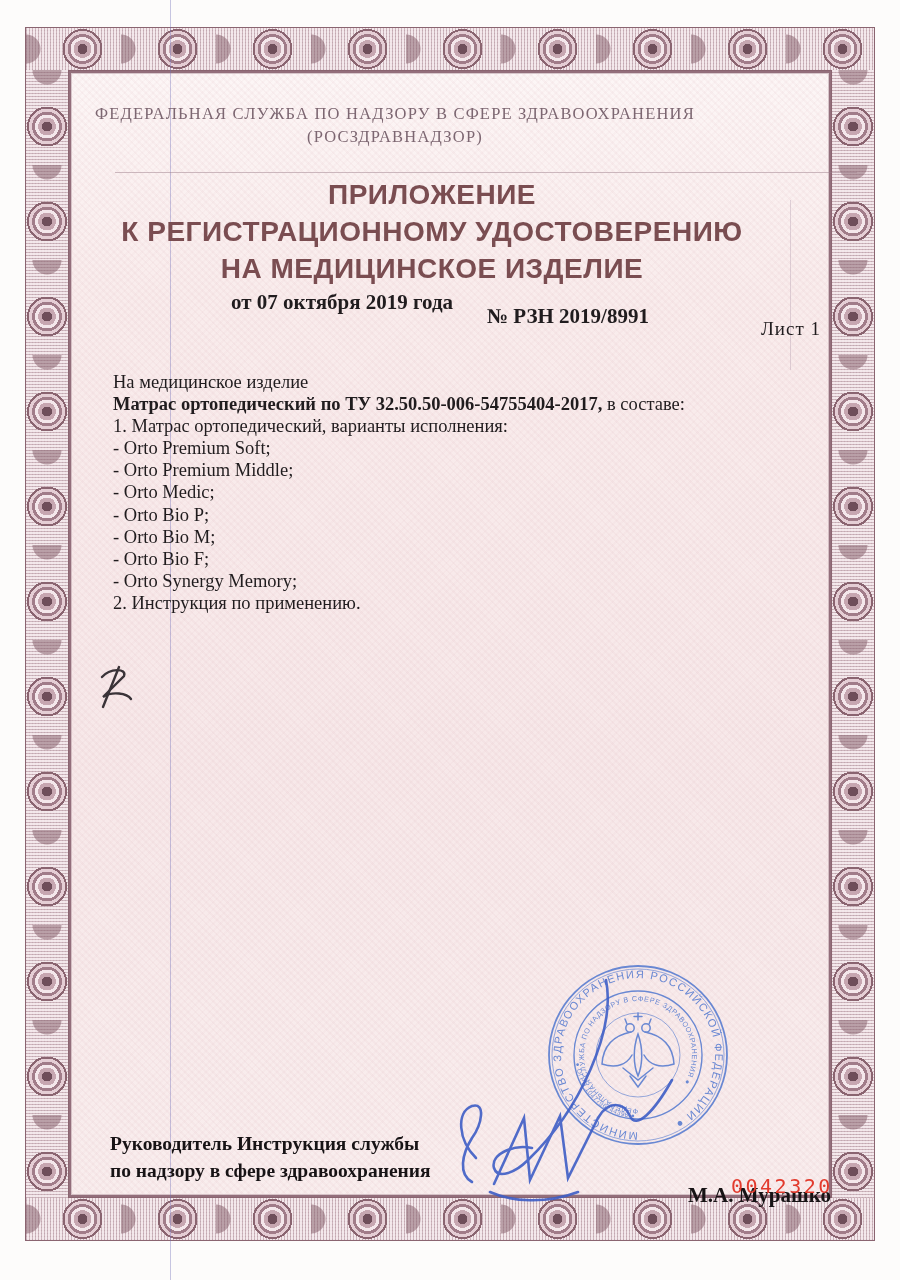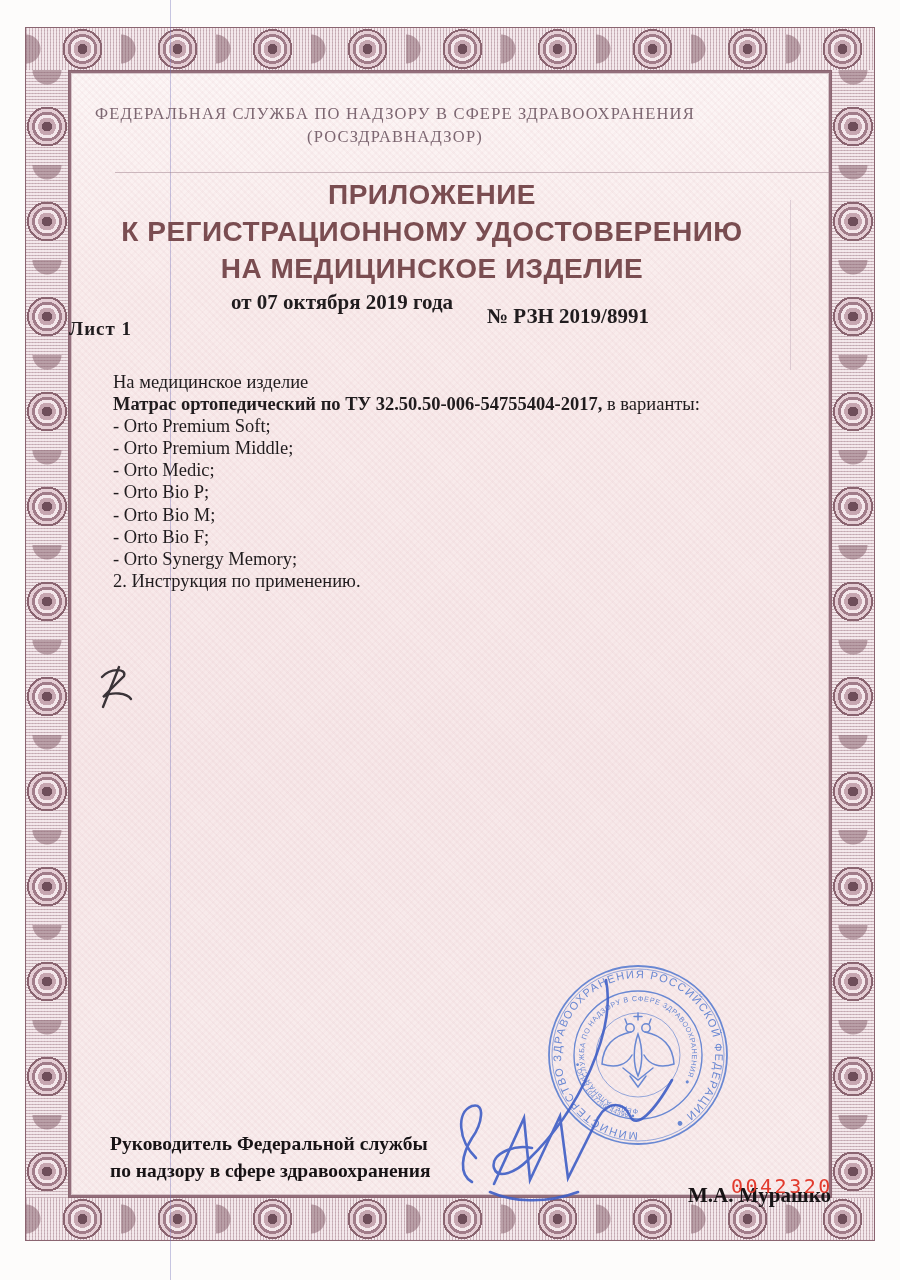--- a/index.html
+++ b/index.html
@@ -59,21 +59,21 @@
   .fold-v2{position:absolute;width:1px;background:rgba(150,125,150,.28);}
   .rule-h{position:absolute;height:1px;background:rgba(158,128,140,.5);}
   
   .hdr{position:absolute;left:69px;width:652px;text-align:center;
        color:#7c6671;font-size:16.5px;letter-spacing:1.2px;font-family:"Liberation Serif","DejaVu Serif",serif;}
   .title{position:absolute;left:69px;width:726px;text-align:center;
        color:#7a4d51;font-weight:bold;font-size:28px;line-height:37px;
        font-family:"Liberation Sans","DejaVu Sans",sans-serif;letter-spacing:.5px;}
   .meta-date{position:absolute;left:231px;top:290px;font-size:21px;font-weight:bold;}
   .meta-num{position:absolute;left:487px;top:304px;font-size:21px;font-weight:bold;}
-  .sheet{position:absolute;left:69px;top:318px;width:752px;font-size:19px;font-weight:bold;letter-spacing:1px;}
+  .sheet{position:absolute;left:69px;top:318px;width:752px;text-align:right;font-size:19px;font-weight:normal;letter-spacing:1px;}
   .body-block{position:absolute;left:113px;top:371px;width:650px;font-size:18.5px;line-height:22.1px;}
   .body-block .b{font-weight:bold;}
   .footer-role{position:absolute;left:110px;top:1130px;font-size:19.5px;font-weight:bold;line-height:27px;color:#171315;}
   .signer{position:absolute;left:688px;top:1143px;font-size:21px;font-weight:bold;color:#171315;margin-top:40px;}
   .form-num{position:absolute;left:731px;top:1174px;font-size:20px;letter-spacing:2.5px;
             color:#e23a2d;font-family:"DejaVu Sans Mono","Liberation Mono",monospace;}
   .zmark{position:absolute;left:94px;top:664px;}
   .stamp{position:absolute;left:545px;top:962px;}
   .sig{position:absolute;left:428px;top:952px;}
 </style>
@@ -101,40 +101,41 @@
   <div class="title" style="top:176px;">ПРИЛОЖЕНИЕ</div>
   <div class="title" style="top:213px;">К РЕГИСТРАЦИОННОМУ УДОСТОВЕРЕНИЮ</div>
   <div class="title" style="top:250px;">НА МЕДИЦИНСКОЕ ИЗДЕЛИЕ</div>
 
   <div class="meta-date">от  07 октября 2019 года</div>
   <div class="meta-num">№  РЗН 2019/8991</div>
   <div class="sheet">Лист  1</div>
 
   <div class="body-block">
     <div>На медицинское изделие</div>
-    <div><span class="b">Матрас ортопедический по ТУ 32.50.50-006-54755404-2017,</span><span> в варианты:</span></div>
+    <div><span class="b">Матрас ортопедический по ТУ 32.50.50-006-54755404-2017,</span><span> в составе:</span></div>
+    <div>1. Матрас ортопедический, варианты исполнения:</div>
     <div>- Orto Premium Soft;</div>
     <div>- Orto Premium Middle;</div>
     <div>- Orto Medic;</div>
     <div>- Orto Bio P;</div>
     <div>- Orto Bio M;</div>
     <div>- Orto Bio F;</div>
     <div>- Orto Synergy Memory;</div>
     <div>2. Инструкция по применению.</div>
   </div>
 
   <svg class="zmark" width="46" height="46" viewBox="0 0 46 46">
     <g fill="none" stroke="#3a3338" stroke-width="2.4" stroke-linecap="round">
       <path d="M8,13 C16,4 33,4 30,12 L9,33 C18,27 33,29 37,35"></path>
       <path d="M25,3 L9,43"></path>
     </g>
   </svg>
 
   <div class="footer-role">
-    <div>Руководитель Федеральной службы</div>
+    <div>Руководитель Инструкция службы</div>
     <div>по надзору в сфере здравоохранения</div>
   </div>
   <div class="signer">М.А. Мурашко</div>
   <div class="form-num">0042320</div>
 
   <svg class="stamp" width="186" height="186" viewBox="0 0 186 186" style="opacity:.88">
     <defs>
       <path id="arcOuter" d="M 93,170 A 77,77 0 1 1 93.02,170"></path>
       <path id="arcInner" d="M 93,147 A 54,54 0 1 1 93.02,147"></path>
       <path id="arcOgrn" d="M 30,93 A 63,63 0 0 0 156,93"></path>

